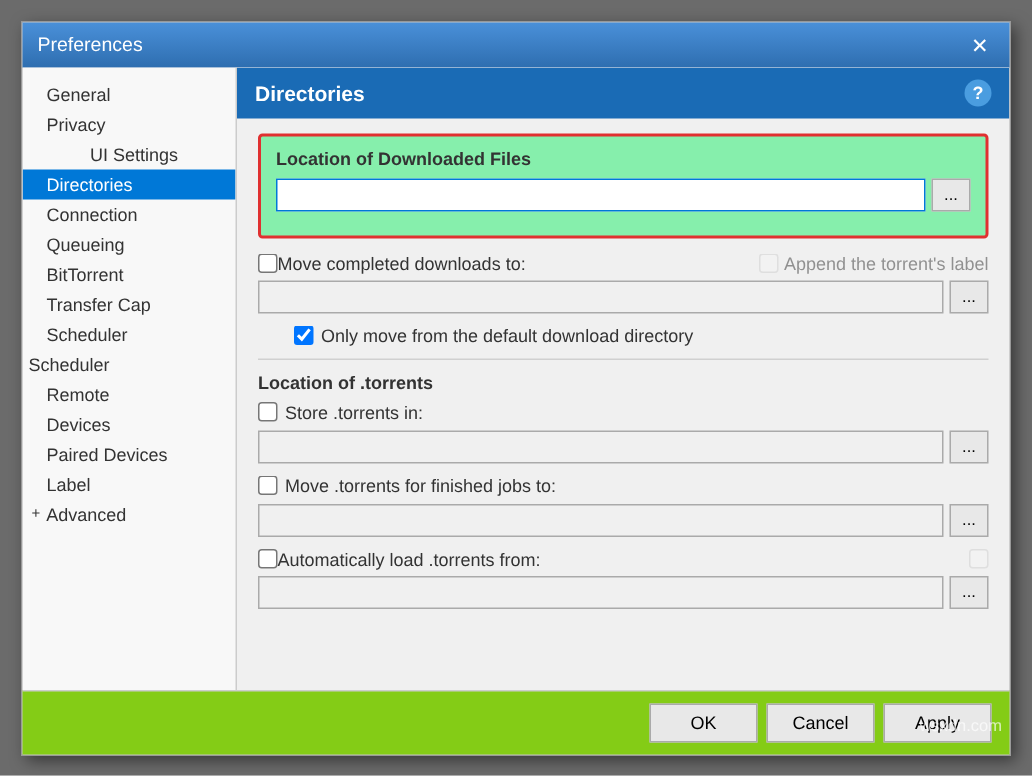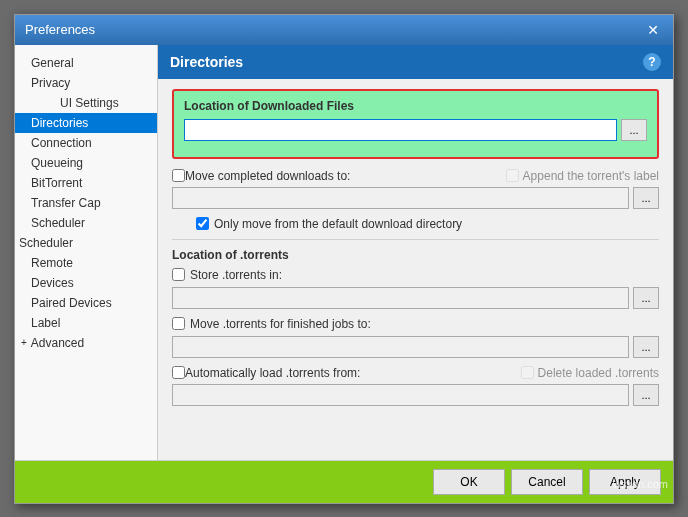--- a/index.html
+++ b/index.html
@@ -355,21 +355,20 @@
             <button class="browse-btn">...</button>
           </div>
 
           <div class="two-col-row">
             <div class="two-col-left">
               <input type="checkbox" style="">
               <span class="checkbox-label">Automatically load .torrents from:</span>
             </div>
             <div class="two-col-right">
               <input type="checkbox" class="disabled-checkbox" disabled="" style="">
-              <span class="checkbox-label disabled-checkbox">Delete loaded .torrents</span>
             </div>
           </div>
           <div class="input-row">
             <input type="text" class="text-input-normal" disabled="" style="background: rgb(240, 240, 240);">
             <button class="browse-btn">...</button>
           </div>
         </div>
 
       </div>
     </div>

